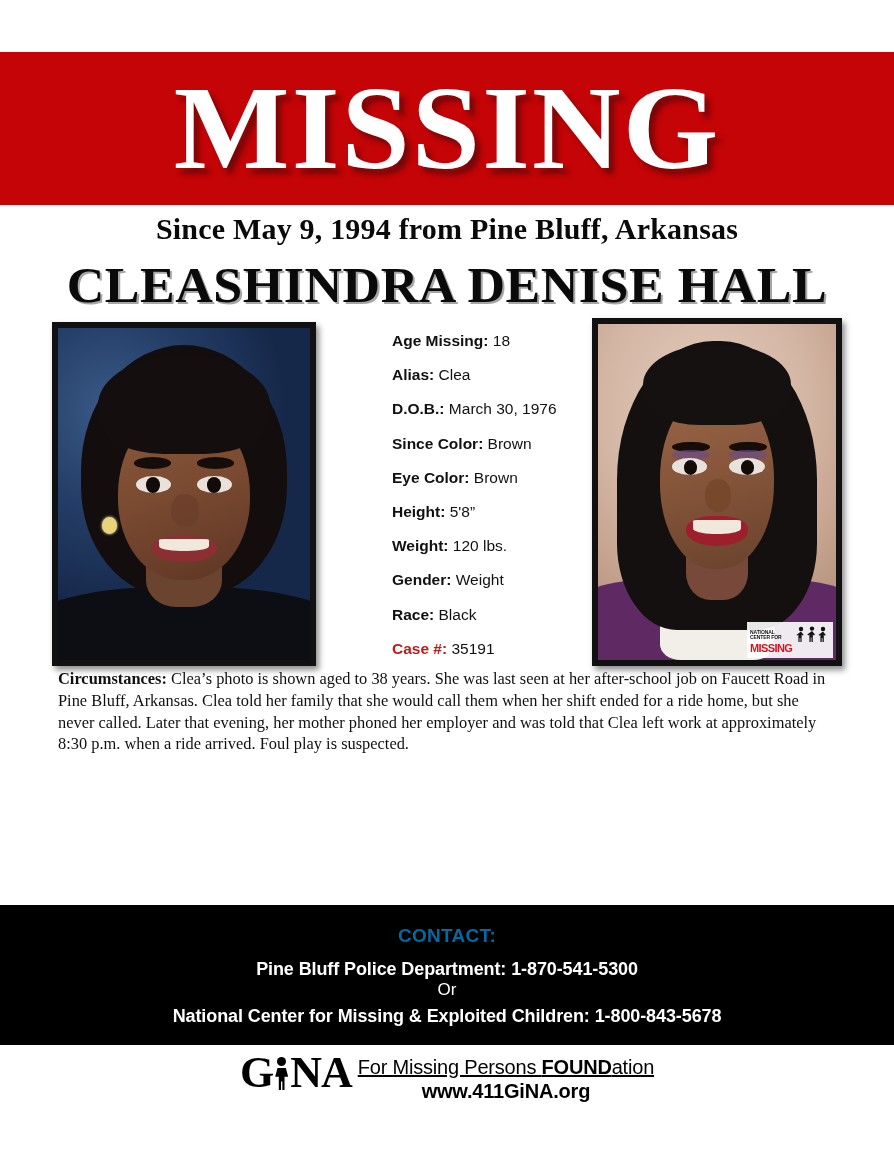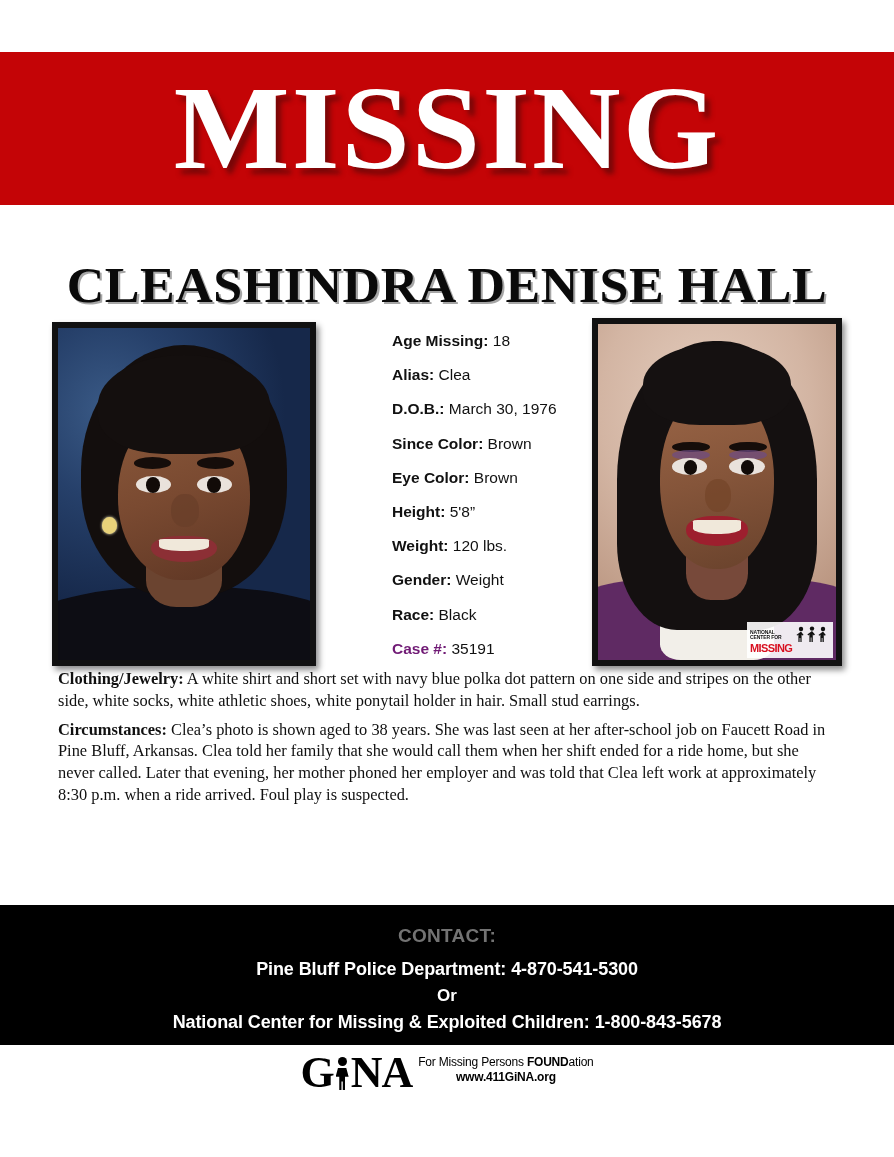--- a/index.html
+++ b/index.html
@@ -102,45 +102,45 @@
   }
 
   
   .vitals{
     position:absolute;left:392px;top:332px;width:205px;
     font-family:"Liberation Sans", sans-serif;
     font-size:15.5px;color:#111;
   }
   .vrow{margin-bottom:16.2px;white-space:nowrap;}
   .vlabel{font-weight:bold;}
-  .vrow.case .vlabel{color:#701a75;}
+  .vrow.case .vlabel{color:#b91c1c;}
   .vval{font-weight:normal;}
 
   
   .desc{
     position:absolute;left:58px;top:668px;width:780px;
     font-family:"Liberation Serif", serif;
     font-size:16.4px;color:#101010;line-height:1.33;
   }
   .para{margin-bottom:7px;}
   .para b{font-weight:bold;}
 
   
   .contact{
     position:absolute;left:0;top:905px;width:894px;height:140px;
     background:#000;color:#fff;text-align:center;
     font-family:"Liberation Sans", sans-serif;
   }
   .contact-head{
-    margin-top:20px;font-size:19px;font-weight:bold;color:#737373;letter-spacing:.3px;
+    margin-top:20px;font-size:19px;font-weight:bold;color:#0369a1;letter-spacing:.3px;
   }
   .contact-line{
     margin-top:12px;font-size:18px;font-weight:bold;color:#fff;letter-spacing:-.1px;
   }
-  .contact-or{margin-top:6px;font-size:17px;font-weight:bold;}
+  .contact-or{font-size:17px;font-weight:normal;}
   .contact-line2{margin-top:6px;font-size:18px;font-weight:bold;letter-spacing:-.1px;}
 
   
   .footer{
     position:absolute;left:0;top:1052px;width:894px;
     display:flex;align-items:center;justify-content:center;
   }
   .logo-wrap{display:flex;align-items:flex-start;}
   .gina{
     font-family:"Liberation Serif", serif;
@@ -149,38 +149,39 @@
   }
   .gina .figure{
     position:relative;width:15px;height:34px;margin:0 1px;display:inline-block;
   }
   .fig-head{position:absolute;left:3px;top:1px;width:9px;height:9px;border-radius:50%;background:#000;}
   .fig-body{position:absolute;left:1px;top:12px;width:13px;height:22px;background:#000;
             clip-path:polygon(18% 0,82% 0,100% 40%,72% 40%,72% 100%,55% 100%,55% 62%,45% 62%,45% 100%,28% 100%,28% 40%,0 40%);}
   .tagline{margin-left:6px;margin-top:4px;text-align:left;}
   .tag1{
     font-family:"Liberation Sans", sans-serif;
-    font-size:12px;color:#000;line-height:1.15;letter-spacing:-.2px;white-space:nowrap;
+    font-size:20px;color:#000;line-height:1.15;letter-spacing:-.2px;white-space:nowrap;text-decoration:underline;
   }
   .tag1 .bold{font-weight:bold;}
   .tag2{
     font-family:"Liberation Sans", sans-serif;
-    font-size:12px;font-weight:bold;color:#000;text-align:center;line-height:1.2;
+    font-size:20px;font-weight:bold;color:#000;text-align:center;line-height:1.2;
     letter-spacing:-.2px;
   }
 </style>
 </head>
 <body>
 
 <div class="poster">
 
   <div class="red-bar">
     <div class="missing-word">MISSING</div>
   </div>
 
+  <div class="subtitle">Since May 9, 1994 from Pine Bluff, Arkansas</div>
 
   <div class="fullname">CLEASHINDRA DENISE HALL</div>
 
   <div class="photo photo-left">
     <div class="ph-canvas">
       <div class="bg-blue"></div>
 
       <div class="torso" style="left:-16%;top:78%;width:132%;height:30%;background:#0d0d14;"></div>
 
       <div class="hair" style="left:9%;top:5%;width:82%;height:76%;background:#130e0d;"></div>
@@ -302,32 +303,28 @@
             </g>
           </svg>
         </div>
       </div>
       <div class="ncmec-missing">MISSING</div>
     </div>
   </div>
 
   <div class="desc">
     <div class="para">
-      <b>Clothing/Jewelry:</b>
-      <span>A white shirt and short set with navy blue polka dot pattern on one side and stripes on the other side, white socks, white athletic shoes, white ponytail holder in hair. Small stud earrings.</span>
-    </div>
-    <div class="para">
       <b>Circumstances:</b>
       <span>Clea’s photo is shown aged to 38 years.  She was last seen at her after-school job on Faucett Road in Pine Bluff, Arkansas. Clea told her family that she would call them when her shift ended for a ride home, but she never called. Later that evening, her mother phoned her employer and was told that Clea left work at approximately 8:30 p.m. when a ride arrived. Foul play is suspected.</span>
     </div>
   </div>
 
   <div class="contact">
     <div class="contact-head">CONTACT:</div>
-    <div class="contact-line">Pine Bluff Police Department: 4-870-541-5300</div>
+    <div class="contact-line">Pine Bluff Police Department: 1-870-541-5300</div>
     <div class="contact-or">Or</div>
     <div class="contact-line2">National Center for Missing &amp; Exploited Children:  1-800-843-5678</div>
   </div>
 
   <div class="footer">
     <div class="logo-wrap">
       <div class="gina">
         <span>G</span>
           <span class="figure">
             <span class="fig-head"></span>

